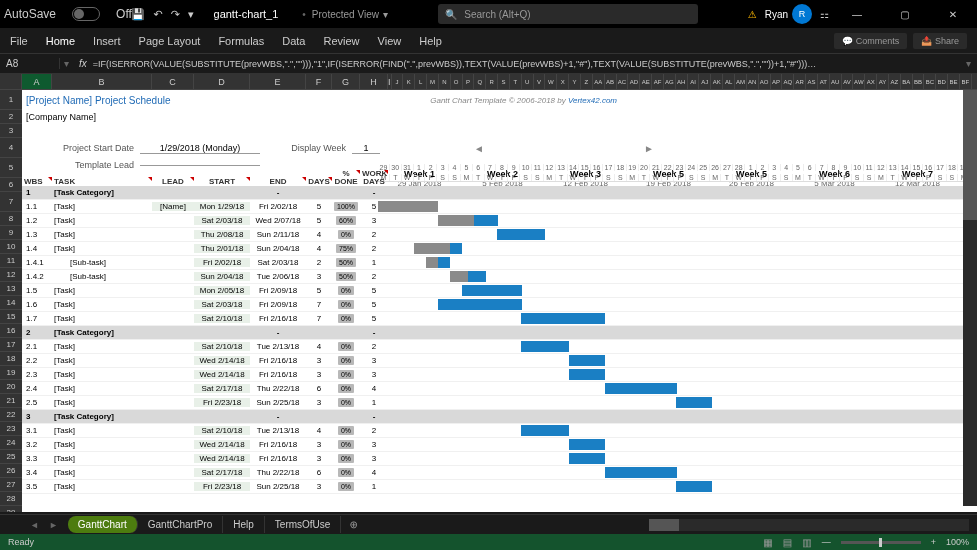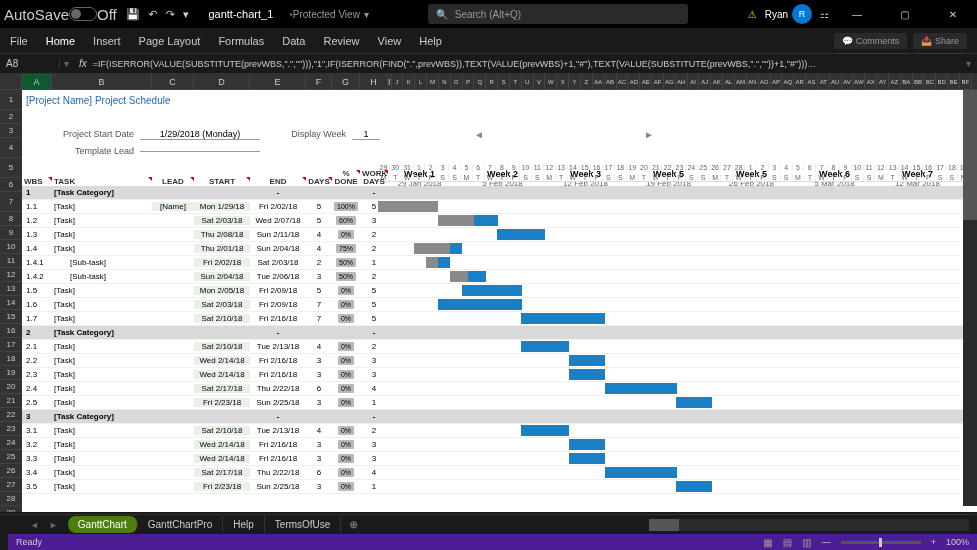--- a/index.html
+++ b/index.html
@@ -1,25 +1,25 @@
 <!DOCTYPE html>
 <html><head>
 <meta charset="utf-8">
 <style>
 * { margin:0; padding:0; box-sizing:border-box; font-family:'Segoe UI',Arial,sans-serif; }
 body { background:#1a1a1a; color:#fff; width:977px; height:550px; overflow:hidden; font-size:10px; }
 
 
 .titlebar { height:28px; background:#000; display:flex; align-items:center; padding:0 4px; }
-.autosave { display:flex; align-items:center; gap:0; font-size:15px; color:#ccc; margin-right:10px; }
+.autosave { display:flex; align-items:center; gap:16px; font-size:12px; color:#ccc; }
 .autosave-toggle { width:28px; height:14px; border:1px solid #666; border-radius:7px; display:flex; align-items:center; padding:1px; }
 .autosave-knob { width:10px; height:10px; border-radius:50%; background:#666; }
 .qat { display:flex; gap:8px; margin-right:20px; }
 .qat span { color:#ccc; font-size:11px; cursor:pointer; }
-.doc-title { color:#fff; font-size:11px; margin-right:16px; }
+.doc-title { color:#fff; font-size:11px; margin-right:24px; }
 .protected { color:#999; font-size:10px; }
 .search-wrap { flex:1; display:flex; justify-content:center; }
 .search { background:#2a2a2a; width:260px; height:20px; border-radius:3px; display:flex; align-items:center; padding:0 8px; color:#999; font-size:10px; gap:6px; }
 .tb-right { display:flex; align-items:center; gap:8px; }
 .warn { color:#ffb900; }
 .user { display:flex; align-items:center; gap:4px; font-size:10px; }
 .user-av { width:20px; height:20px; border-radius:50%; background:#0078d4; display:flex; align-items:center; justify-content:center; font-size:9px; }
 .winbtn { width:40px; height:28px; display:flex; align-items:center; justify-content:center; color:#ccc; font-size:10px; }
 
 
@@ -97,21 +97,21 @@
 
 .tabs { position:absolute; bottom:16px; left:0; right:0; height:20px; background:#1a1a1a; display:flex; align-items:center; padding-left:30px; border-top:1px solid #333; }
 .tabs-arr { color:#666; margin-right:10px; font-size:9px; }
 .tab { padding:3px 10px; font-size:10px; color:#ccc; border-right:1px solid #333; cursor:pointer; }
 .tab.active { background:#4d7c0f; color:#fff;border-radius:8px; }
 .tab-add { padding:0 8px; color:#999; }
 .hscroll { margin-left:auto; width:320px; height:12px; background:#2a2a2a; position:relative; margin-right:8px; }
 .hscroll-thumb { position:absolute; left:0; width:30px; height:12px; background:#555; }
 
 
-.status { position:absolute; bottom:0; left:8px; right:0; height:16px; background:#4c1d95; display:flex; align-items:center; padding:0 8px; font-size:9px; color:#ccc; }
+.status { position:absolute; bottom:0; left:0; right:0; height:16px; background:#14532d; display:flex; align-items:center; padding:0 8px; font-size:9px; color:#ccc; }
 .status-r { margin-left:auto; display:flex; align-items:center; gap:10px; }
 .zoom-slider { width:80px; height:3px; background:#555; position:relative; }
 .zoom-thumb { position:absolute; left:38px; top:-3px; width:3px; height:9px; background:#ccc; }
 .vbtn { font-size:10px; color:#999; }
 
 
 .vscroll { position:absolute; right:0; top:90px; width:14px; height:416px; background:#2a2a2a; }
 .vscroll-thumb { position:absolute; top:0; width:14px; height:130px; background:#555; }
 </style>
 </head>
@@ -126,21 +126,21 @@
     <span>Off</span>
   </div>
   <div class="qat">
     <span>💾</span>
     <span>↶</span>
     <span>↷</span>
     <span>▾</span>
   </div>
   <span class="doc-title">gantt-chart_1</span>
   <span style="color:#666">•</span>
-  <span class="protected" style="">Protected View</span>
+  <span class="protected" style="margin-left:6px">Protected View</span>
   <span style="color:#999;margin-left:4px">▾</span>
   <div class="search-wrap">
     <div class="search">
       <span>🔍</span>
       <span>Search (Alt+Q)</span>
     </div>
   </div>
   <div class="tb-right">
     <span class="warn">⚠</span>
     <div class="user">
@@ -274,21 +274,23 @@
       <div class="rh">24</div>
       <div class="rh">25</div>
       <div class="rh">26</div>
       <div class="rh">27</div>
       <div class="rh">28</div>
       <div class="rh">29</div>
     </div>
   <div class="content">
     <div class="toprow">
       <div class="title">[Project Name] Project Schedule</div>
-    </div>
+      <div class="credit"><span>Gantt Chart Template © 2006-2018 by </span><a>Vertex42.com</a></div>
+    </div>
+    <div class="company">[Company Name]</div>
     <div style="height:14px"></div>
     <div class="ctrls">
       <div class="ctrl-lbl">Project Start Date</div>
       <div class="ctrl-val">1/29/2018 (Monday)</div>
       <div class="ctrl-gap"></div>
       <div class="disp-lbl">Display Week</div>
       <div class="disp-val">1</div>
       <div class="nav-arrows">
         <span class="nav-arr">◄</span>
         <span class="nav-arr">►</span>

